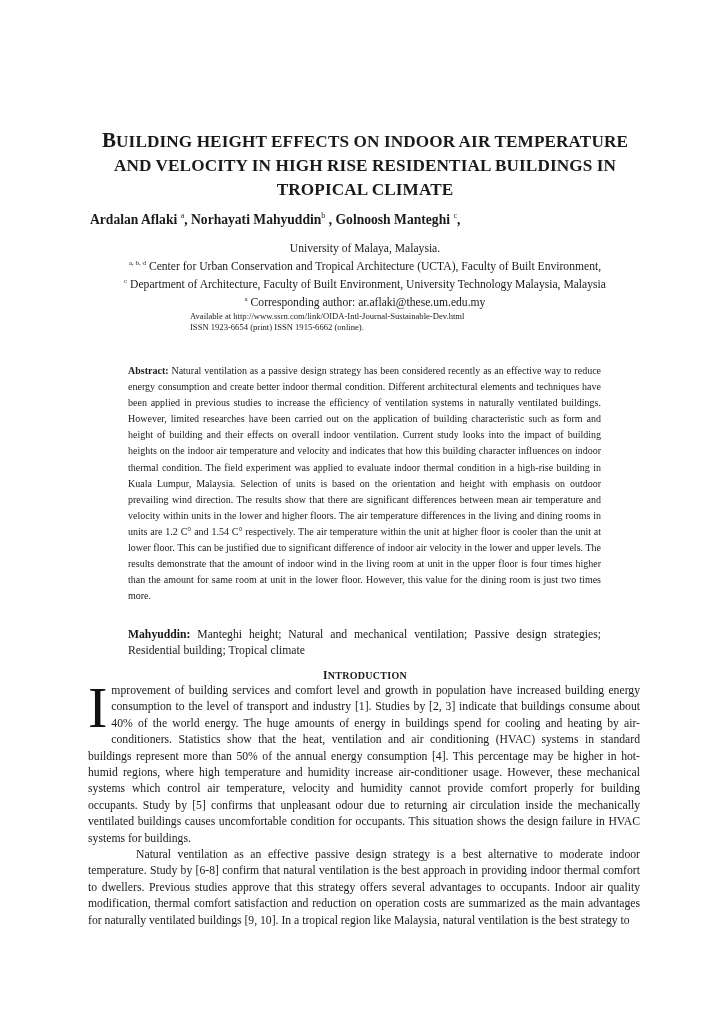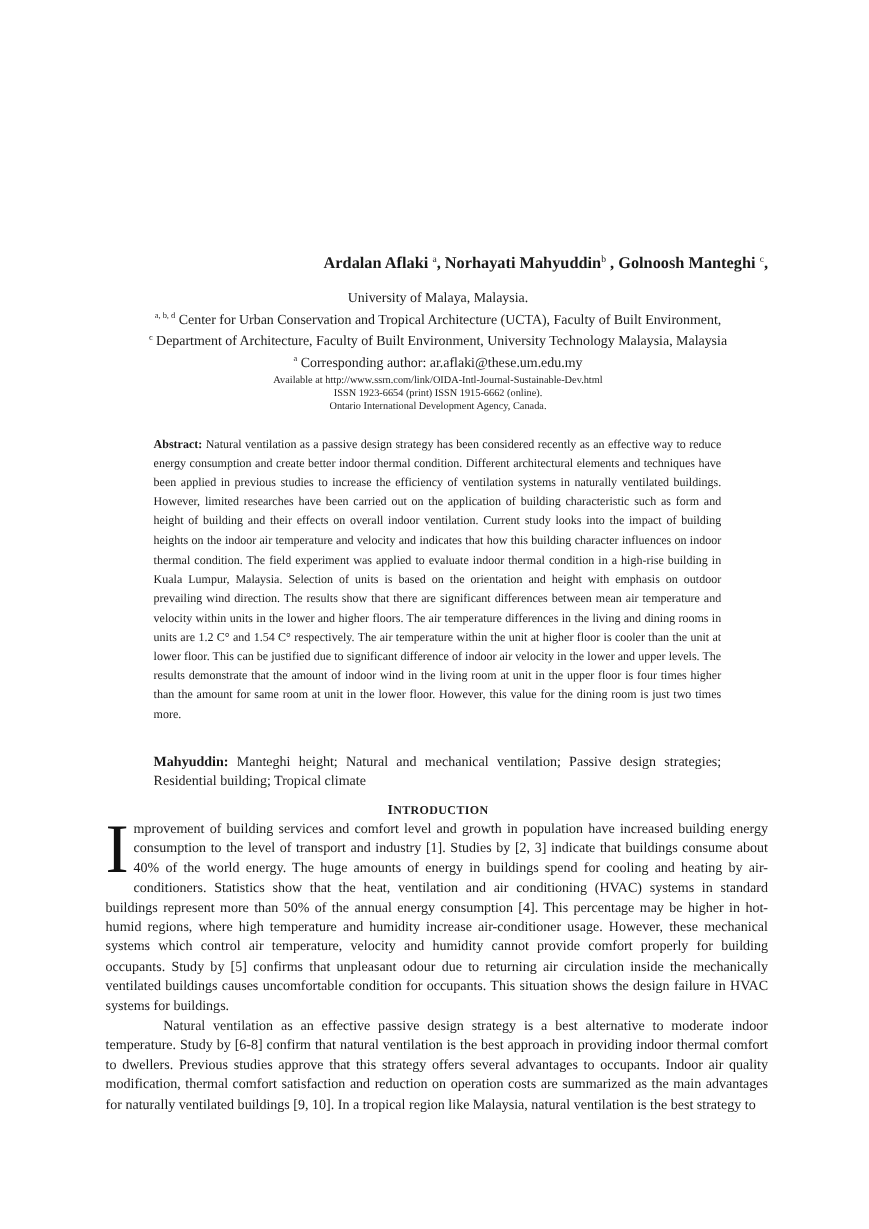--- a/index.html
+++ b/index.html
@@ -4,29 +4,29 @@
 <style>
   html, body { margin: 0; padding: 0; background: #ffffff; }
   body { width: 724px; height: 1024px; position: relative; overflow: hidden; color: #1a1a1a;
          font-family: "Liberation Serif", "DejaVu Serif", serif; }
   .page { position: absolute; left: 0; top: 0; width: 724px; height: 1024px; }
 
   .title { position: absolute; left: 90px; top: 128px; width: 550px; text-align: center;
            font-weight: bold; font-size: 17.2px; line-height: 24px; letter-spacing: 0.1px; }
   .title .big { font-size: 21px; }
 
-  .authors { position: absolute; left: 90px; top: 208px; width: 550px; text-align: right;
+  .authors { position: absolute; left: 90px; top: 208px; width: 550px; text-align: left;
              font-weight: bold; font-size: 13.6px; line-height: 16px; }
   .authors sup { font-size: 8px; font-weight: normal; }
 
   .affil { position: absolute; left: 90px; top: 241px; width: 550px; text-align: center;
            font-size: 11.6px; line-height: 15px; }
   .affil sup { font-size: 7px; }
 
-  .avail { position: absolute; left: 190px; top: 311px; width: 350px; text-align: center;
+  .avail { position: absolute; left: 190px; top: 311px; width: 350px; 
            font-size: 8.6px; line-height: 11px; }
 
   .abstract { position: absolute; left: 128px; top: 363px; width: 473px;
               font-size: 10px; line-height: 16.1px; text-align: justify; }
   .abstract b { font-weight: bold; }
   .keywords { position: absolute; left: 128px; top: 627px; width: 473px;
               font-size: 11.7px; line-height: 16px; text-align: justify; }
 
   .section-head { position: absolute; left: 90px; top: 669px; width: 550px; text-align: center;
                   font-weight: bold; font-size: 10px; letter-spacing: 0.3px; font-variant: small-caps; }
@@ -37,38 +37,42 @@
   .dropcap { float: left; font-size: 58px; line-height: 46px; margin: 2px 4px 0 0;
              font-weight: normal; color: #111; height: 48px; }
   .para2 { position: absolute; left: 88px; top: 847px; width: 552px;
            font-size: 11.7px; line-height: 16.4px; text-align: justify; text-indent: 48px; }
 </style>
 </head>
 <body>
 
 <div class="page">
 
+  <div class="title">
+    <div><span class="big">B</span><span>UILDING HEIGHT EFFECTS ON INDOOR AIR TEMPERATURE</span></div>
+    <div>AND VELOCITY IN HIGH RISE RESIDENTIAL BUILDINGS IN</div>
+    <div>TROPICAL CLIMATE</div>
+  </div>
 
   <div class="authors">
     <div>
       <span>Ardalan Aflaki</span>&nbsp;<sup>a</sup><span>, </span><span>Norhayati Mahyuddin</span><sup>b</sup><span> , </span><span>Golnoosh Manteghi</span>&nbsp;<sup>c</sup><span>,</span>
     </div>
   </div>
 
   <div class="affil">
     <div>University of Malaya, Malaysia.</div>
     <div><sup>a, b, d</sup><span> Center for Urban Conservation and Tropical Architecture (UCTA), Faculty of Built Environment,</span></div>
     <div><sup>c</sup><span> Department of Architecture, Faculty of Built Environment, University Technology Malaysia, Malaysia</span></div>
     <div><sup>a</sup><span> Corresponding author: ar.aflaki@these.um.edu.my</span></div>
   </div>
 
   <div class="avail">
     <div>Available at http://www.ssrn.com/link/OIDA-Intl-Journal-Sustainable-Dev.html</div>
     <div>ISSN 1923-6654 (print) ISSN 1915-6662 (online).</div>
-    <div>Ontario International Development Agency, Canada.</div>
   </div>
 
   <div class="abstract">
     <b>Abstract:</b>
     <span>Natural ventilation as a passive design strategy has been considered recently as an effective way to reduce energy consumption and create better indoor thermal condition. Different architectural elements and techniques have been applied in previous studies to increase the efficiency of ventilation systems in naturally ventilated buildings. However, limited researches have been carried out on the application of building characteristic such as form and height of building and their effects on overall indoor ventilation. Current study looks into the impact of building heights on the indoor air temperature and velocity and indicates that how this building character influences on indoor thermal condition. The field experiment was applied to evaluate indoor thermal condition in a high-rise building in Kuala Lumpur, Malaysia. Selection of units is based on the orientation and height with emphasis on outdoor prevailing wind direction. The results show that there are significant differences between mean air temperature and velocity within units in the lower and higher floors. The air temperature differences in the living and dining rooms in units are 1.2 C° and 1.54 C° respectively. The air temperature within the unit at higher floor is cooler than the unit at lower floor. This can be justified due to significant difference of indoor air velocity in the lower and upper levels. The results demonstrate that the amount of indoor wind in the living room at unit in the upper floor is four times higher than the amount for same room at unit in the lower floor. However, this value for the dining room is just two times more.</span>
   </div>
 
   <div class="keywords">
     <b>Mahyuddin:</b>
     <span>Manteghi height; Natural and mechanical ventilation; Passive design strategies; Residential building; Tropical climate</span>

